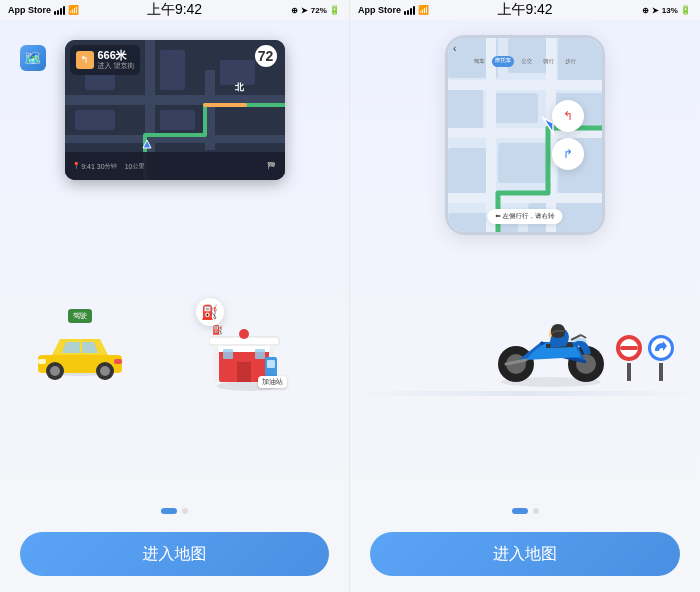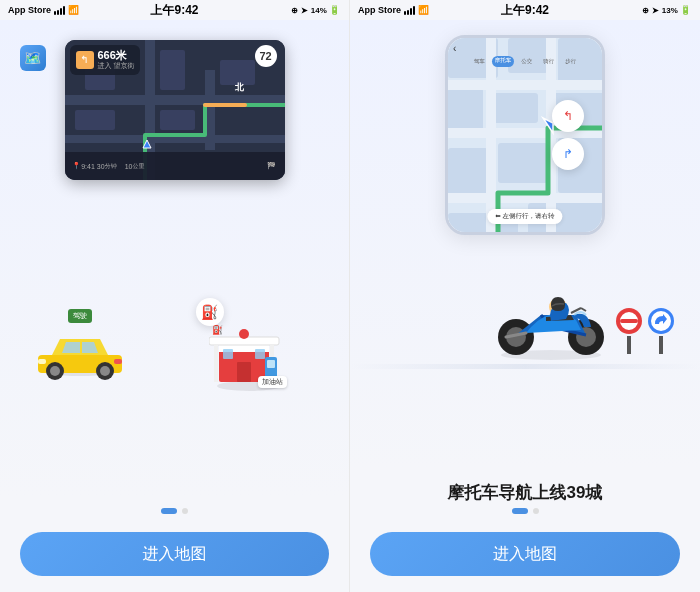--- a/index.html
+++ b/index.html
@@ -32,21 +32,21 @@
       align-items: center;
       justify-content: space-between;
       padding: 0 8px;
       font-size: 9px;
       font-weight: 600;
       color: #000;
       flex-shrink: 0;
     }
 
     .status-left { display: flex; align-items: center; gap: 3px; }
-    .status-center { position: absolute; left: 50%; transform: translateX(-50%); font-size: 12px; font-weight: 700; }
+    .status-center { position: absolute; left: 50%; transform: translateX(-50%); font-size: 14px; font-weight: 400; }
     .status-right { display: flex; align-items: center; gap: 3px; margin-left: auto; }
 
     .signal-bars {
       display: flex; align-items: flex-end; gap: 1px; height: 9px;
     }
     .signal-bar {
       width: 2px; background: #000; border-radius: 1px;
     }
 
     
@@ -124,21 +124,21 @@
       position: absolute;
       top: 5px;
       right: 8px;
       width: 22px;
       height: 22px;
       background: white;
       border-radius: 50%;
       display: flex;
       align-items: center;
       justify-content: center;
-      font-size: 11px;
+      font-size: 14px;
       font-weight: bold;
       color: #333;
     }
 
     .carplay-bottom-bar {
       position: absolute;
       bottom: 0; left: 0; right: 0;
       height: 28px;
       background: rgba(26,31,46,0.95);
       display: flex;
@@ -337,21 +337,21 @@
         <div class="signal-bar" style="height:5px;"></div>
         <div class="signal-bar" style="height:7px;"></div>
         <div class="signal-bar" style="height:9px;"></div>
       </div>
       <span style="font-size:9px;">📶</span>
     </div>
     <span class="status-center">上午9:42</span>
     <div class="status-right">
       <span style="font-size:8px;">⊕</span>
       <span style="font-size:8px;">➤</span>
-      <span style="font-size:8px;">14%</span>
+      <span style="font-size:8px;">72%</span>
       <span style="font-size:9px;">🔋</span>
     </div>
   </div>
 
   <div class="illustration-area">
     <div class="carplay-scene">
 
       <div class="carplay-screen">
 
         <svg width="220" height="140" style="position:absolute;top:0;left:0;">
@@ -596,21 +596,20 @@
           <path d="M8,18 Q8,10 16,10 L16,8 L20,13 L16,18 L16,15 Q12,15 12,18 Z" fill="#3b82f6"></path>
         </svg>
       </div>
 
       <div style="position:absolute;bottom:100px;left:0;right:0;height:5px;background:linear-gradient(90deg,transparent,#d0d8e8,transparent);opacity:0.5;"></div>
 
     </div>
   </div>
 
   <div class="text-section">
-    <div class="feature-title">摩托车导航上线39城</div>
     <div class="dots-row">
       <div class="dot active"></div>
       <div class="dot"></div>
     </div>
   </div>
 
   <button class="enter-btn">进入地图</button>
 </div>
 
 </body></html>

